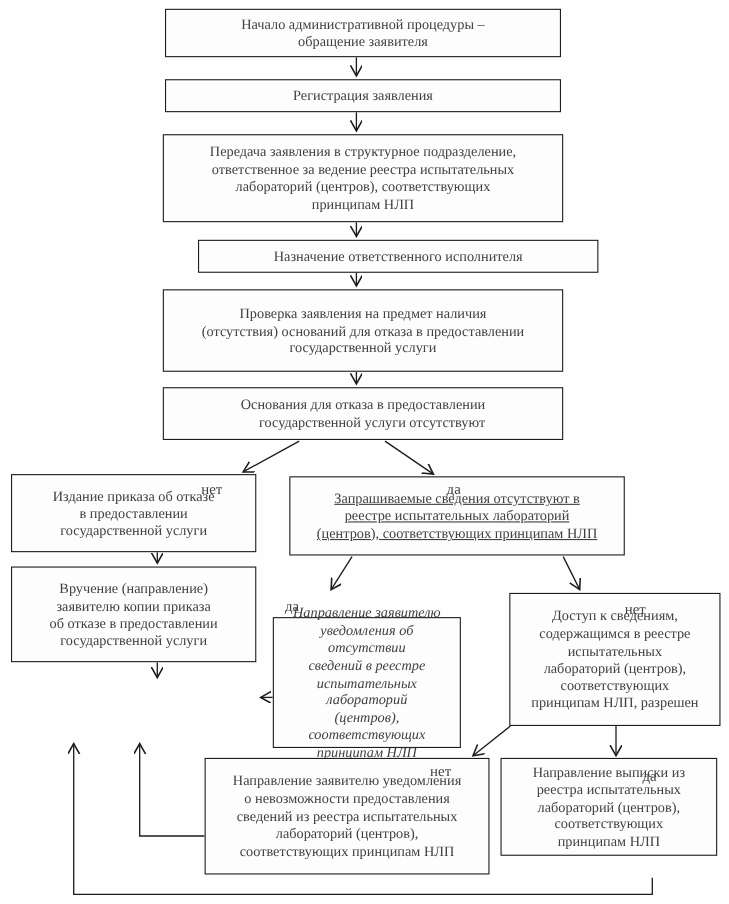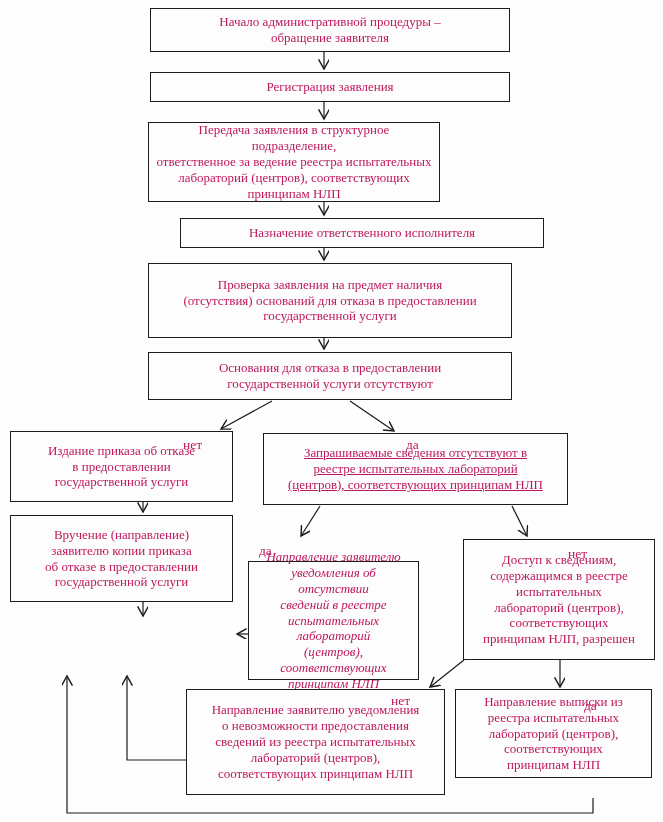--- a/index.html
+++ b/index.html
@@ -2,21 +2,21 @@
 <html lang="ru"><head>
 <meta charset="utf-8">
 <style>
   html, body { margin: 0; padding: 0; background: #ffffff; }
   .canvas {
     position: relative;
     width: 663px;
     height: 822px;
     background: #fefefe;
     font-family: "Liberation Serif", serif;
-    color: #be185d;
+    color: #404040;
     overflow: hidden;
   }
   .wires {
     position: absolute;
     left: 0; top: 0;
     width: 663px; height: 822px;
     pointer-events: none;
   }
   .node {
     position: absolute;
@@ -68,32 +68,32 @@
       <polyline points="186,760 127,760 127,676" marker-end="url(#arrow)"></polyline>
       <polyline points="593,798 593,813 67,813 67,676" marker-end="url(#arrow)"></polyline>
     </g>
   </svg>
 
   <div class="node" style="left:150px; top:8px; width:360px; height:44px;">Начало административной процедуры –
 обращение заявителя</div>
 
   <div class="node" style="left:150px; top:72px; width:360px; height:30px;">Регистрация заявления</div>
 
-  <div class="node" style="left:148px; top:122px; width:292px; height:80px;">Передача заявления в структурное подразделение,
+  <div class="node" style="left:148px; top:122px; width:364px; height:80px;">Передача заявления в структурное подразделение,
 ответственное за ведение реестра испытательных
 лабораторий (центров), соответствующих
 принципам НЛП</div>
 
   <div class="node" style="left:148px; top:218px; width:364px; height:30px;margin-left:32px;">Назначение ответственного исполнителя</div>
 
   <div class="node" style="left:148px; top:263px; width:364px; height:75px;">Проверка заявления на предмет наличия
 (отсутствия) оснований для отказа в предоставлении
 государственной услуги</div>
 
-  <div class="node" style="left:148px; top:352px; width:364px; height:48px;">Основания для отказа в предоставлении
+  <div class="node" style="left:148px; top:352px; width:364px; height:48px;text-align:right;">Основания для отказа в предоставлении
 государственной услуги отсутствуют</div>
 
   <div class="node" style="left:10px; top:431px; width:223px; height:71px;">Издание приказа об отказе
 в предоставлении
 государственной услуги</div>
 
   <div class="node" style="left:263px; top:433px; width:305px; height:72px;text-decoration:underline;">Запрашиваемые сведения отсутствуют в
 реестре испытательных лабораторий
 (центров), соответствующих принципам НЛП</div>
 

